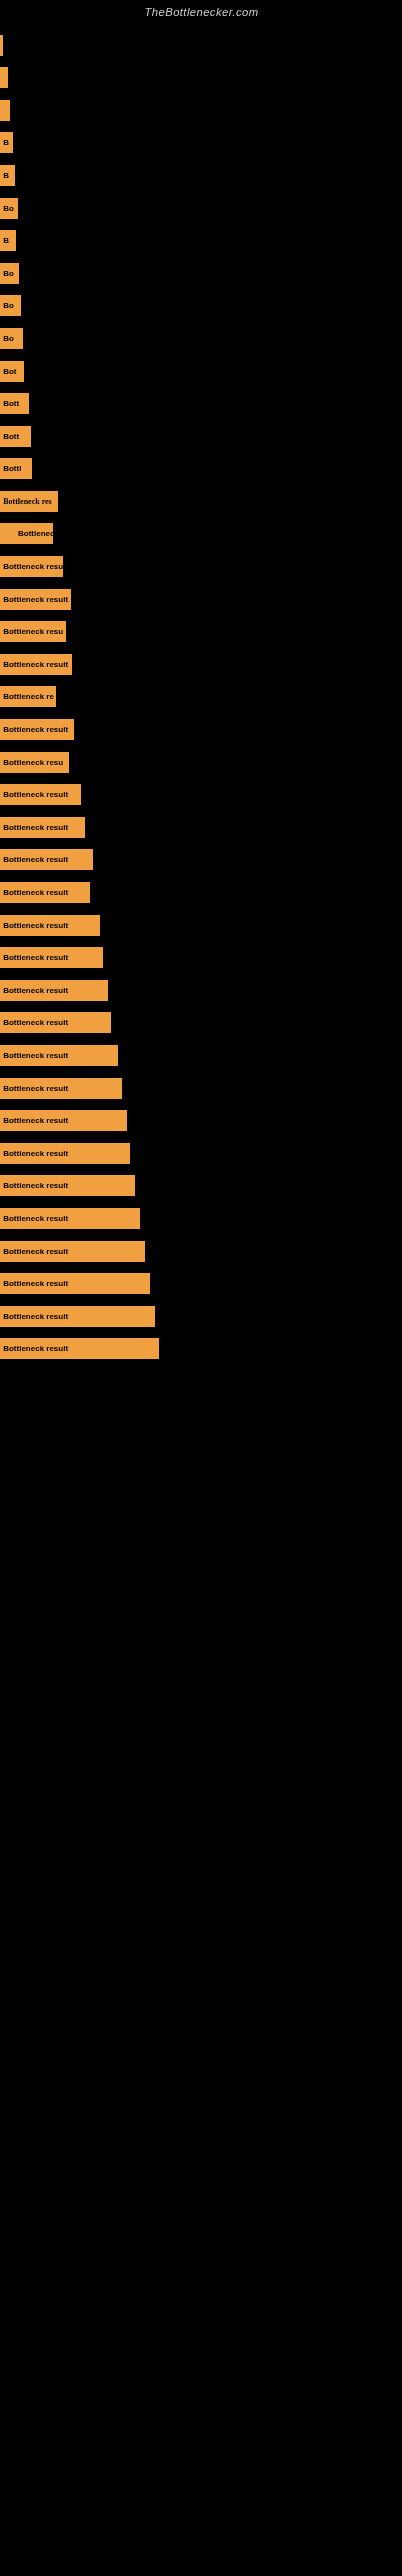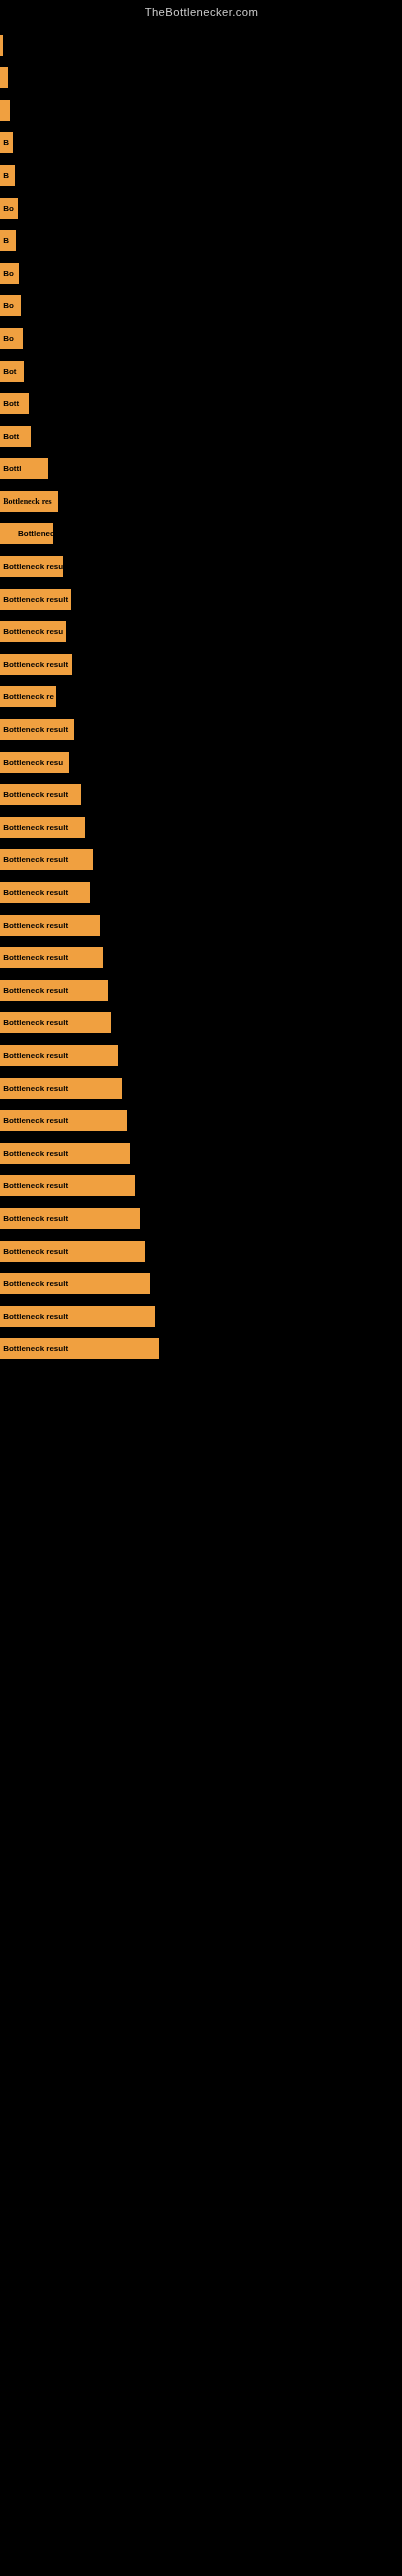--- a/index.html
+++ b/index.html
@@ -13,20 +13,21 @@
       min-height: 2576px;
       font-family: Arial, sans-serif;
       position: relative;
     }
     .site-title {
       color: #ccc;
       font-size: 11.3px;
       text-align: center;
       padding: 6.4px 0 3.2px 0;
       letter-spacing: 0.4px;
+      font-style: italic;
     }
     .bars-container {
       padding: 8px 0 8px 0;
       display: flex;
       flex-direction: column;
       gap: 0px;
     }
     .bar-row {
       display: flex;
       align-items: center;
@@ -114,21 +115,21 @@
       <div class="bar" style="width: 29px;">
         <span class="bar-label">Bott</span>
       </div>
     </div>
     <div class="bar-row">
       <div class="bar" style="width: 31px;">
         <span class="bar-label">Bott</span>
       </div>
     </div>
     <div class="bar-row">
-      <div class="bar" style="width: 48px; text-align: center;">
+      <div class="bar" style="width: 32px; text-align: center;">
         <span class="bar-label">Bottl</span>
       </div>
     </div>
     <div class="bar-row">
       <div class="bar" style="width: 58px; font-family: Liberation Serif, serif;">
         <span class="bar-label">Bottleneck res</span>
       </div>
     </div>
     <div class="bar-row">
       <div class="bar" style="width: 53px; padding-left: 18px;">

